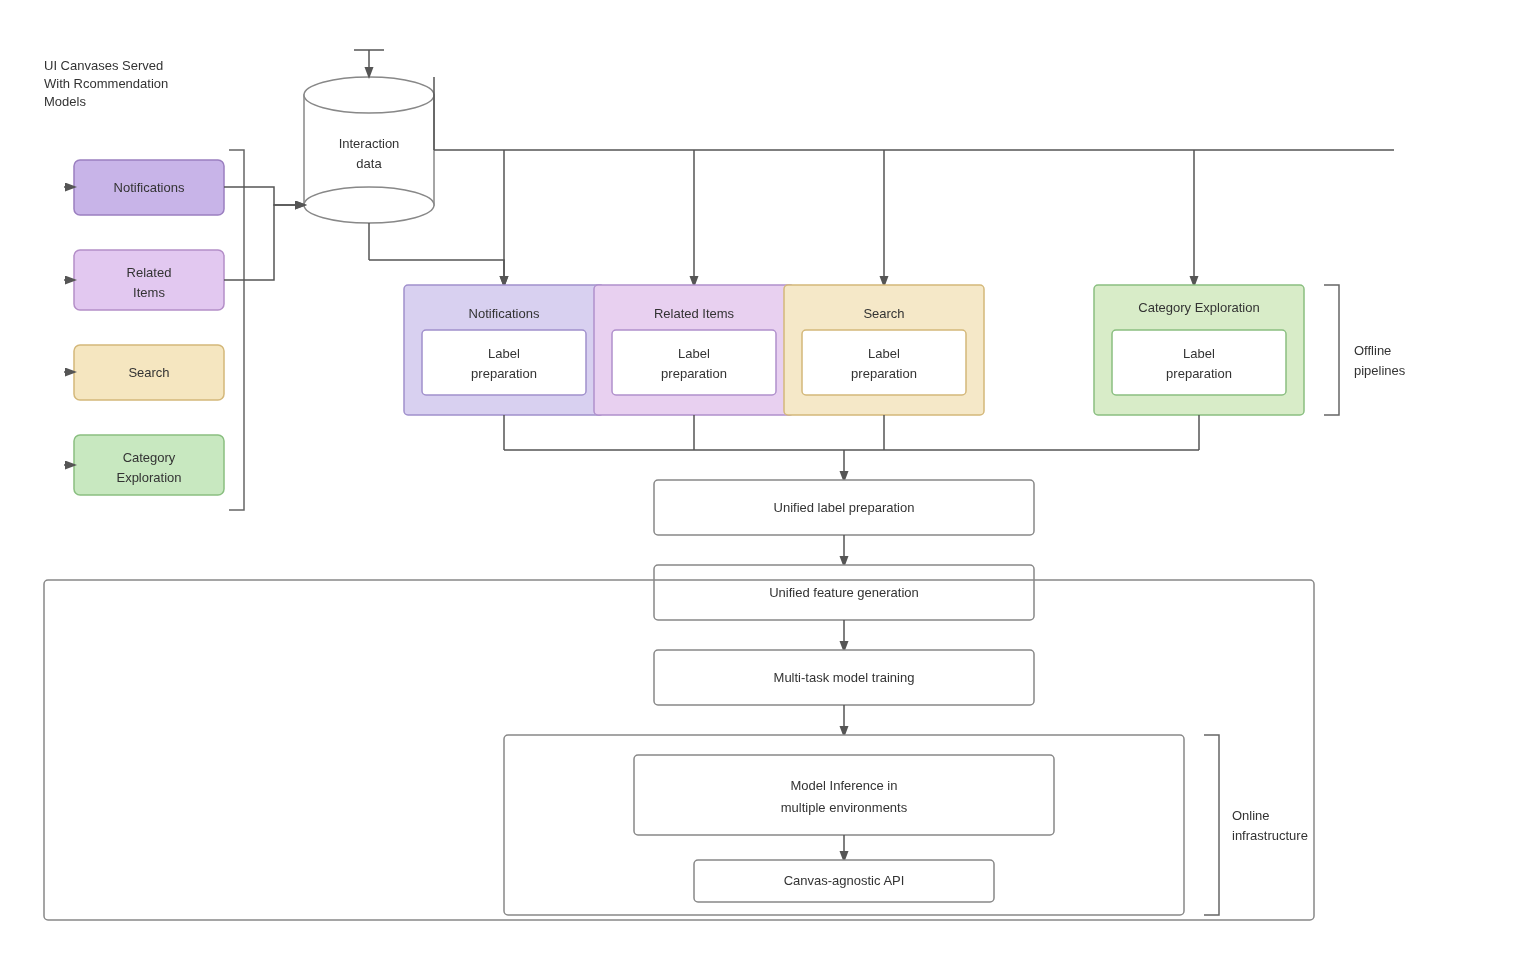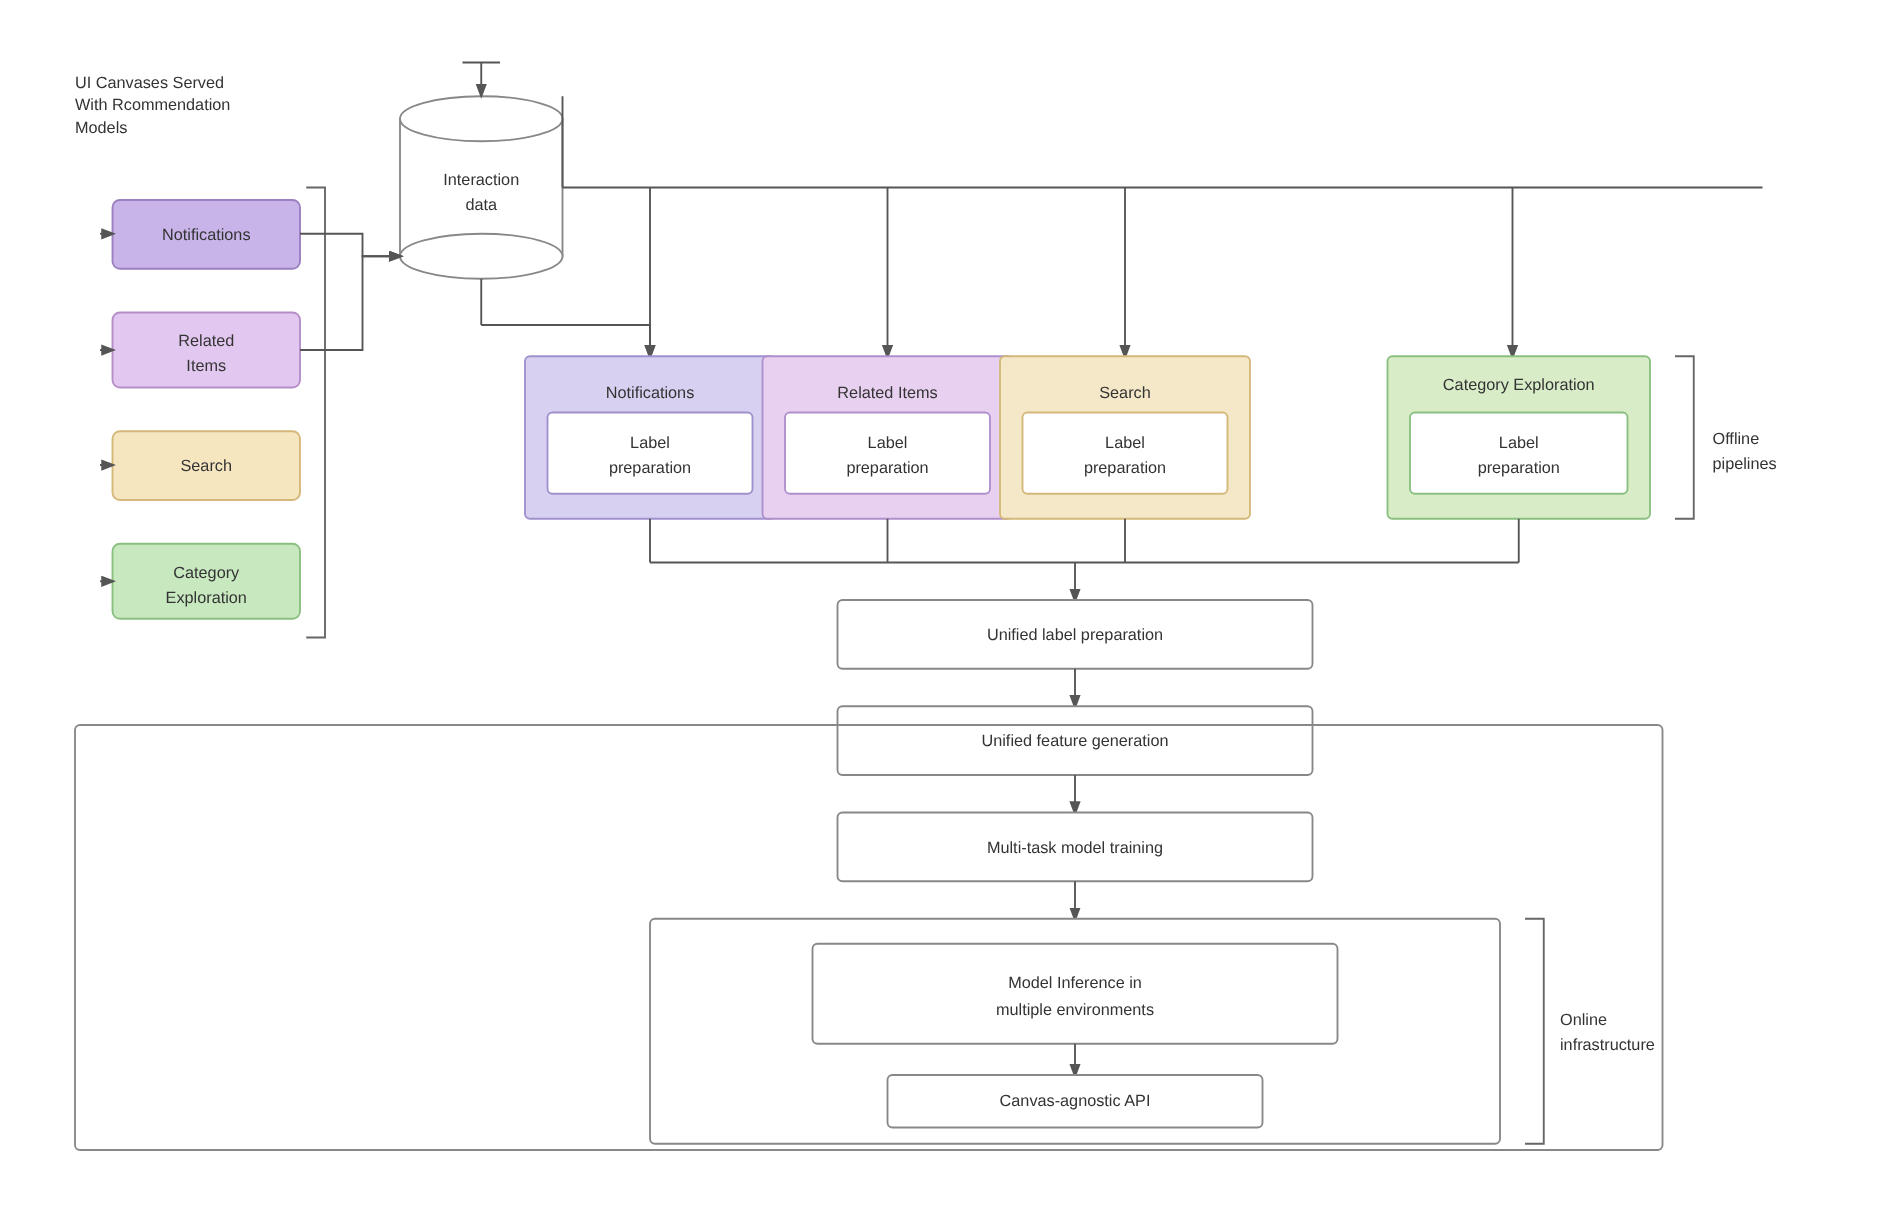--- a/index.html
+++ b/index.html
@@ -8,21 +8,21 @@
       font-family: Arial, sans-serif;
       font-size: 14px;
       width: 1522px;
       height: 966px;
       overflow: hidden;
       position: relative;
     }
     .diagram-container {
       position: absolute;
       top: 20px;
-      left: 20px;
+      left: 4px;
       width: 1480px;
       height: 920px;
     }
     svg {
       width: 100%;
       height: 100%;
     }
     .node-text {
       font-family: Arial, sans-serif;
       font-size: 13px;

